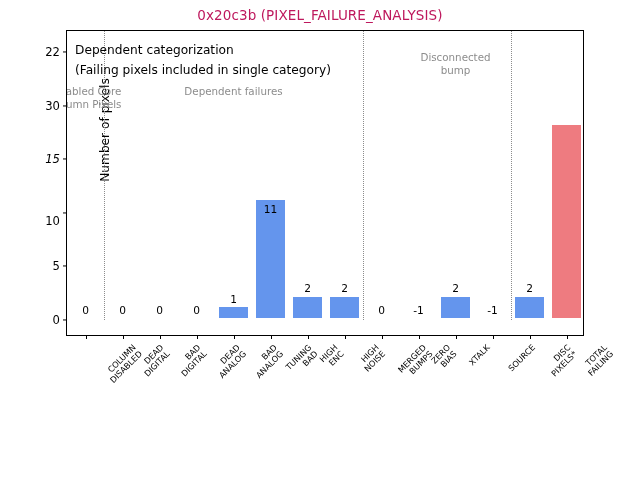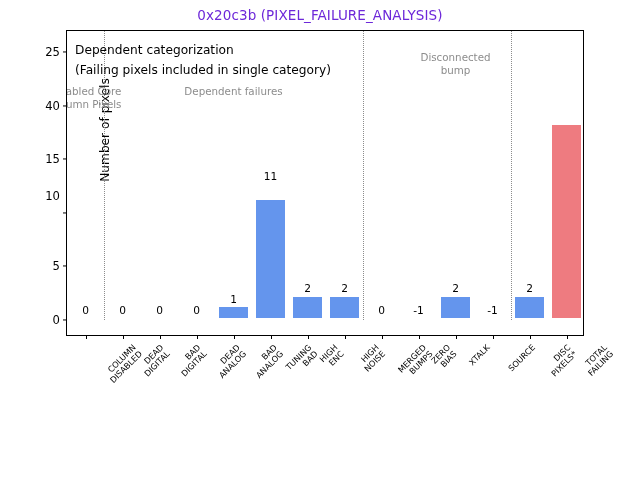--- a/index.html
+++ b/index.html
@@ -6,21 +6,21 @@
   body{
     width:640px;height:480px;overflow:hidden;background:#ffffff;
     font-family:"DejaVu Sans","Liberation Sans",sans-serif;
     color:#000000;
   }
   #figure{position:relative;width:640px;height:480px;}
 
   
   .fig-title{
     position:absolute;left:0;top:7px;width:640px;text-align:center;
-    font-size:13.5px;color:#6d28d9;letter-spacing:0.1px;
+    font-size:13.5px;color:#be185d;letter-spacing:0.1px;
   }
 
   
   .axes{
     position:absolute;left:66px;top:30px;width:518px;height:306px;
     border:1.1px solid #000;box-sizing:border-box;background:#fff;
   }
   .plotarea{position:absolute;left:0;top:0;right:0;bottom:0;overflow:hidden;}
 
   
@@ -77,21 +77,21 @@
   <div class="axes">
     <div class="ylabel">Number of pixels</div>
     <div class="plotarea" id="plotarea">
         <div class="barval" style="left: 18.5px; top: 272.881px;">0</div>
         <div class="barval" style="left: 55.5px; top: 272.881px;">0</div>
         <div class="barval" style="left: 92.5px; top: 272.881px;">0</div>
         <div class="barval" style="left: 129.5px; top: 272.881px;">0</div>
         <div class="bar" style="left: 151.7px; width: 29.6px; bottom: 17.1189px; height: 10.6993px; background: rgb(100, 149, 237);"></div>
         <div class="barval" style="left: 166.5px; top: 262.182px;">1</div>
         <div class="bar" style="left: 188.7px; width: 29.6px; bottom: 17.1189px; height: 117.692px; background: rgb(100, 149, 237);"></div>
-        <div class="barval" style="left: 203.5px; top: 139px;">11</div>
+        <div class="barval" style="left: 203.5px; top: 172px;">11</div>
         <div class="bar" style="left: 225.7px; width: 29.6px; bottom: 17.1189px; height: 21.3986px; background: rgb(100, 149, 237);"></div>
         <div class="barval" style="left: 240.5px; top: 251.483px;">2</div>
         <div class="bar" style="left: 262.7px; width: 29.6px; bottom: 17.1189px; height: 21.3986px; background: rgb(100, 149, 237);"></div>
         <div class="barval" style="left: 277.5px; top: 251.483px;">2</div>
         <div class="barval" style="left: 314.5px; top: 272.881px;">0</div>
         <div class="barval" style="left: 351.5px; top: 272.881px;">-1</div>
         <div class="bar" style="left: 373.7px; width: 29.6px; bottom: 17.1189px; height: 21.3986px; background: rgb(100, 149, 237);"></div>
         <div class="barval" style="left: 388.5px; top: 251.483px;">2</div>
         <div class="barval" style="left: 425.5px; top: 272.881px;">-1</div>
         <div class="bar" style="left: 447.7px; width: 29.6px; bottom: 17.1189px; height: 21.3986px; background: rgb(100, 149, 237);"></div>
@@ -107,27 +107,27 @@
         <div class="grpnote" style="left: 388.5px; top: 20px;">Disconnected
 bump</div>
         <div class="headline" style="top: 12px;">Dependent categorization</div>
         <div class="headline" style="top: 32px;">(Failing pixels included in single category)</div>
       </div>
     <div id="axis-decor">
         <div class="ytick" style="top: 288.881px;">0</div>
         <div class="ytickmark" style="top: 288.881px;"></div>
         <div class="ytick" style="top: 235.385px;">5</div>
         <div class="ytickmark" style="top: 235.385px;"></div>
-        <div class="ytick" style="top: 165px; margin-left: 36px;">10</div>
+        <div class="ytick" style="top: 190px; margin-left: 36px;">10</div>
         <div class="ytickmark" style="top: 181.888px;"></div>
-        <div class="ytick" style="top: 128.392px;">15</div>
+        <div class="ytick" style="top: 128.392px; font-style: italic;">15</div>
         <div class="ytickmark" style="top: 128.392px;"></div>
-        <div class="ytick" style="top: 74.8951px;">40</div>
+        <div class="ytick" style="top: 74.8951px;">30</div>
         <div class="ytickmark" style="top: 74.8951px;"></div>
-        <div class="ytick" style="top: 21.3986px;">25</div>
+        <div class="ytick" style="top: 21.3986px;">22</div>
         <div class="ytickmark" style="top: 21.3986px;"></div>
         <div class="xtickmark" style="left: 18.5px;"></div>
         <div class="xtlabel" style="left: 22.5px;">
           <div>COLUMN</div>
           <div>DISABLED</div>
         </div>
         <div class="xtickmark" style="left: 55.5px;"></div>
         <div class="xtlabel" style="left: 59.5px;">
           <div>DEAD</div>
           <div>DIGITAL</div>

